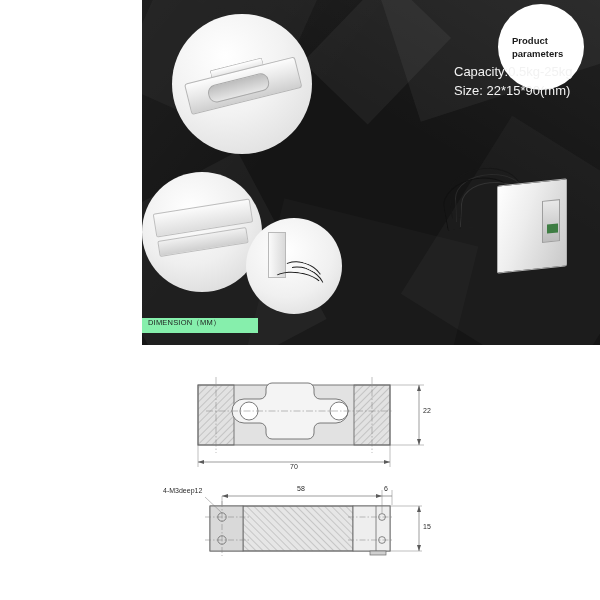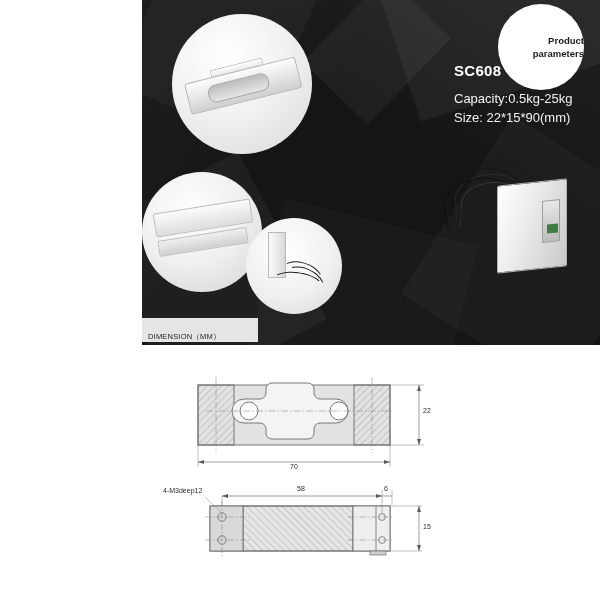--- a/index.html
+++ b/index.html
@@ -144,21 +144,21 @@
 
   .bubble-tag {
     right: 16px; top: 4px;
     width: 86px; height: 86px;
     background: #ffffff;
   }
   .bubble-tag .tag-text {
     position: absolute;
     left: 14px; right: 0; top: 50%;
     transform: translateY(-50%);
-    text-align: right;
+    text-align: left;
     font-size: 9.5px;
     color: #1b1b1b;
     line-height: 13px;
     font-weight: bold;
   }
 
   
   .connector {
     position: absolute;
     left: 355px; top: 160px;
@@ -216,24 +216,24 @@
     font-size: 13px;
     line-height: 19px;
     color: #f2f2f2;
     white-space: nowrap;
   }
 
   
   .dim-bar {
     position: absolute;
     left: 142px; top: 318px;
-    width: 116px; height: 24px;
-    background: #e5e5e5;
+    width: 116px; height: 15px;
+    background: #86efac;
     display: flex;
-    align-items: flex-end;
+    align-items: flex-start;
     padding-left: 6px;
     box-sizing: border-box;
   }
   .dim-bar span {
     font-size: 7.5px;
     color: #1d1d1d;
     letter-spacing: .2px;
   }
 
   
@@ -299,21 +299,20 @@
     </div>
 
     <div class="bubble bubble-tag">
       <div class="tag-text">
         <div>Product</div>
         <div>parameters</div>
       </div>
     </div>
 
     <div class="banner-text">
-      <div class="model">SC608</div>
       <div class="spec">Capacity:0.5kg-25kg</div>
       <div class="spec">Size: 22*15*90(mm)</div>
     </div>
   </div>
 
   <div class="dim-bar">
     <span>DIMENSION（MM）</span>
   </div>
 </div>
 

